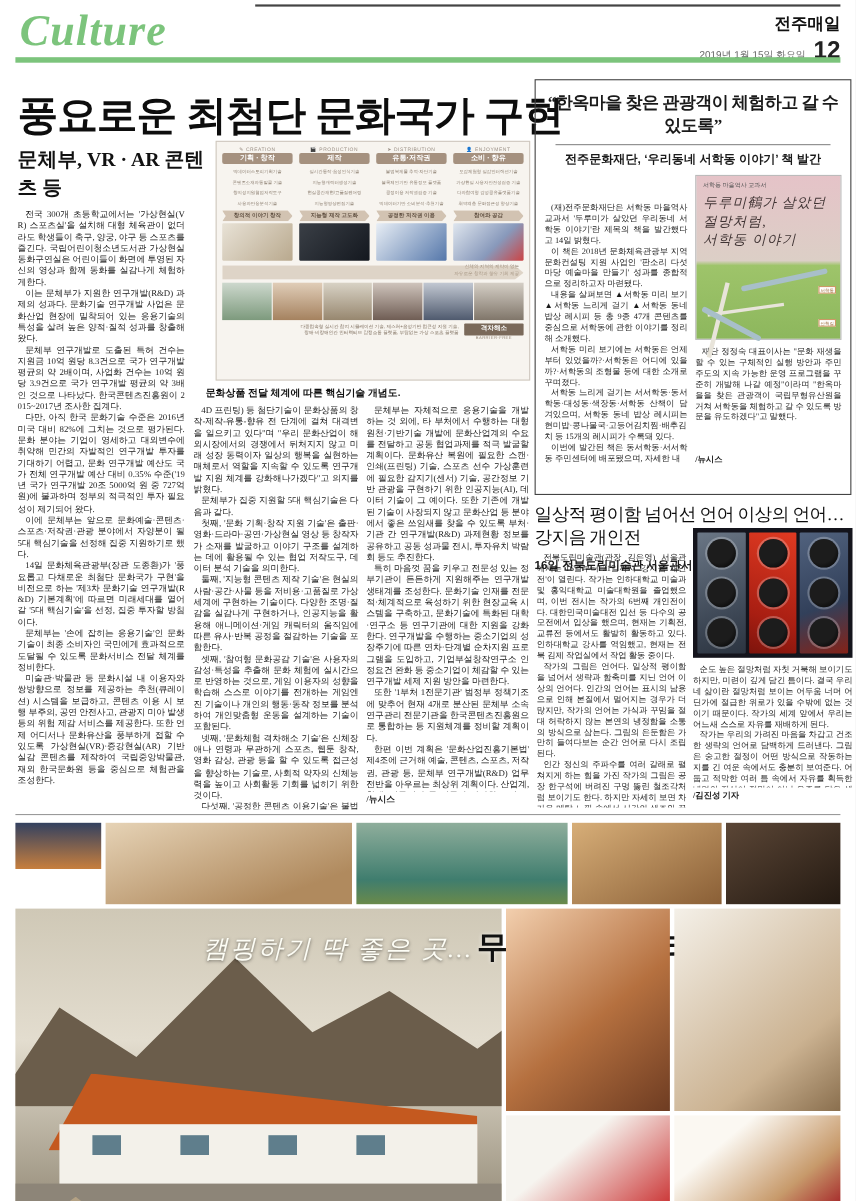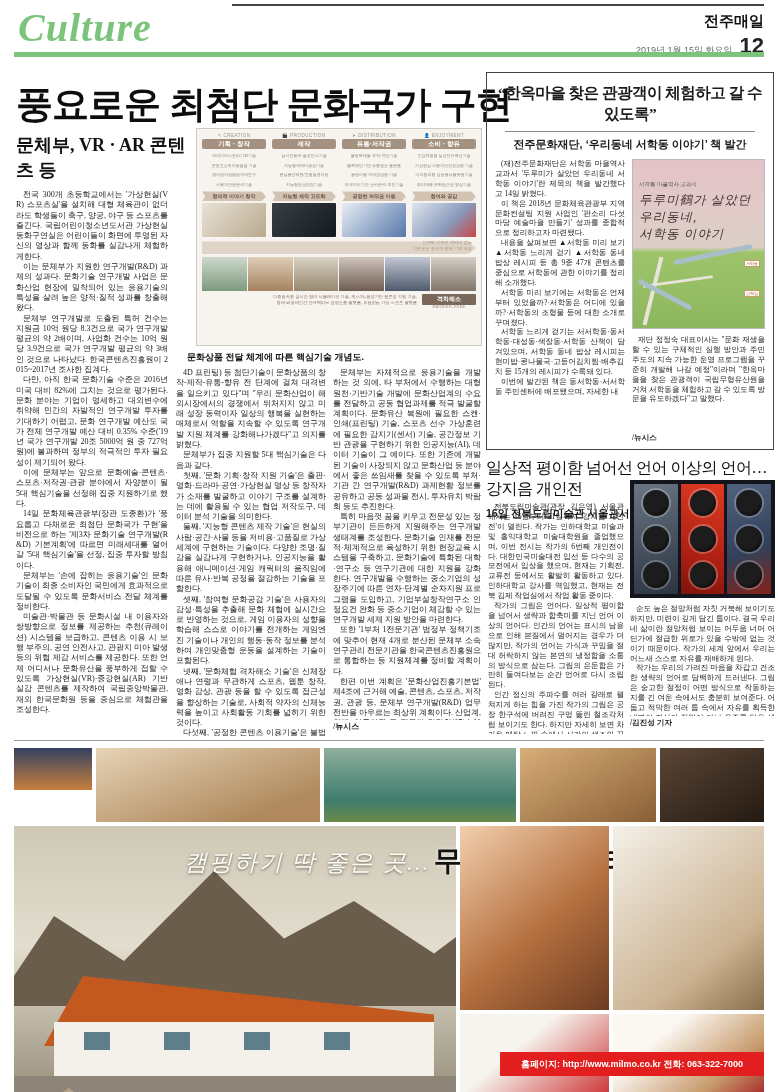--- a/index.html
+++ b/index.html
@@ -184,34 +184,34 @@
       <p>또한 '1부처 1전문기관' 범정부 정책기조에 맞추어 현재 4개로 분산된 문체부 소속 연구관리 전문기관을 한국콘텐츠진흥원으로 통합하는 등 지원체계를 정비할 계획이다.</p>
       <p>한편 이번 계획은 '문화산업진흥기본법' 제4조에 근거해 예술, 콘텐츠, 스포츠, 저작권, 관광 등, 문체부 연구개발(R&amp;D) 업무 전반을 아우르는 최상위 계획이다. 산업계, 학계, 연구기관 등 전문가 간담회(17년 11월~18년 7월), 관계부처 협의(18년 7월~8월), 국가과학기술자문회의 운영위원회(18년 10월 31일) 및 심의회의 의결(18년 12월 3일)을 거쳐 마련됐다.</p>
     </div>
   <div class="abs bodycol byline" style="left:333px;top:720px;width:148px;">/뉴시스</div>
 
   <div class="abs box1" style="left:486px;top:72px;width:288px;height:378px;box-sizing:border-box;padding:10px 8px;">
     <div class="art1-h">“한옥마을 찾은 관광객이 체험하고 갈 수 있도록”</div>
     <div class="rule" style="margin:6px 10px 5px 10px;"></div>
     <div class="art1-sub">전주문화재단, ‘우리동네 서학동 이야기’ 책 발간</div>
     <div style="display:flex;gap:7px;margin-top:7px;">
-      <div class="smallcol" style="width:130px;height:292px;overflow:hidden;">
+      <div class="smallcol" style="width:130px;height:292px;overflow:hidden;margin-top:25px;">
           <p>(재)전주문화재단은 서학동 마을역사 교과서 '두루미가 살았던 우리동네 서학동 이야기'란 제목의 책을 발간했다고 14일 밝혔다.</p>
           <p>이 책은 2018년 문화체육관광부 지역문화컨설팅 지원 사업인 '판소리 다섯 마당 예술마을 만들기' 성과를 종합적으로 정리하고자 마련됐다.</p>
           <p>내용을 살펴보면 ▲서학동 미리 보기 ▲서학동 느리게 걷기 ▲서학동 동네 밥상 레시피 등 총 9종 47개 콘텐츠를 중심으로 서학동에 관한 이야기를 정리해 소개했다.</p>
           <p>서학동 미리 보기에는 서학동은 언제부터 있었을까?·서학동은 어디에 있을까?·서학동의 조형물 등에 대한 소개로 꾸며졌다.</p>
           <p>서학동 느리게 걷기는 서서학동·동서학동·대성동·색장동·서학동 산책이 담겨있으며, 서학동 동네 밥상 레시피는 현미밥·콩나물국·고등어김치찜·배추김치 등 15개의 레시피가 수록돼 있다.</p>
           <p>이번에 발간된 책은 동서학동·서서학동 주민센터에 배포됐으며, 자세한 내</p>
         </div>
       <div style="width:133px;">
-        <div class="book" style="width:133px;height:170px;position:relative;box-sizing:border-box;padding:21px 6px;">
+        <div class="book" style="width:133px;height:150px;position:relative;box-sizing:border-box;padding:5px 6px;">
           <div class="book-label">서학동 마을역사 교과서</div>
           <div class="book-title" style="margin-top:4px;">
             <div>두루미鶴가 살았던</div>
-            <div>우리동네,</div>
+            <div>절망처럼,</div>
             <div>서학동 이야기</div>
           </div>
           <div class="road" style="left:18px;top:96px;width:4px;height:70px;transform:rotate(14deg);"></div>
           <div class="road" style="left:10px;top:120px;width:70px;height:3px;transform:rotate(-8deg);"></div>
           <div class="river" style="left:40px;top:92px;width:80px;height:5px;transform:rotate(-12deg);"></div>
           <div class="river" style="left:2px;top:132px;width:60px;height:5px;transform:rotate(28deg);"></div>
           <div class="map-tag" style="right:4px;top:100px;">서학동</div>
           <div class="map-tag" style="right:4px;top:130px;">산책길</div>
         </div>
         <div class="smallcol" style="margin-top:6px;height:96px;overflow:hidden;">
@@ -279,16 +279,15 @@
     <div class="abs" style="left:170px;top:96px;width:560px;white-space:nowrap;">
       <span class="slogan-script">캠핑하기 딱 좋은 곳…</span>
       <span class="slogan-bold">무주 </span><span class="slogan-bold slogan-red">빨강치마</span><span class="slogan-bold">리조트</span>
     </div>
 
     <div class="abs photo" style="left:446px;top:80px;width:149px;height:184px;background:linear-gradient(140deg,#f2cfae,#b5703f 55%,#6e3c22);"></div>
     <div class="abs photo" style="left:599px;top:80px;width:151px;height:184px;background:linear-gradient(140deg,#f4f0e8,#cbb291 70%,#8a6f4e);"></div>
     <div class="abs photo" style="left:446px;top:268px;width:149px;height:78px;background:linear-gradient(140deg,#f6f4ef 40%,#cc3b3b);"></div>
     <div class="abs photo" style="left:599px;top:268px;width:151px;height:78px;background:linear-gradient(140deg,#fbf8f2 30%,#c79a6b 75%,#a8312f);"></div>
 
-    <div class="abs redbar" style="left:486px;top:306px;width:264px;height:24px;">홈페이지: http://www.milmo.co.kr    전화: 063-322-7000</div>
   </div>
 
 </div>
 
 </body></html>

